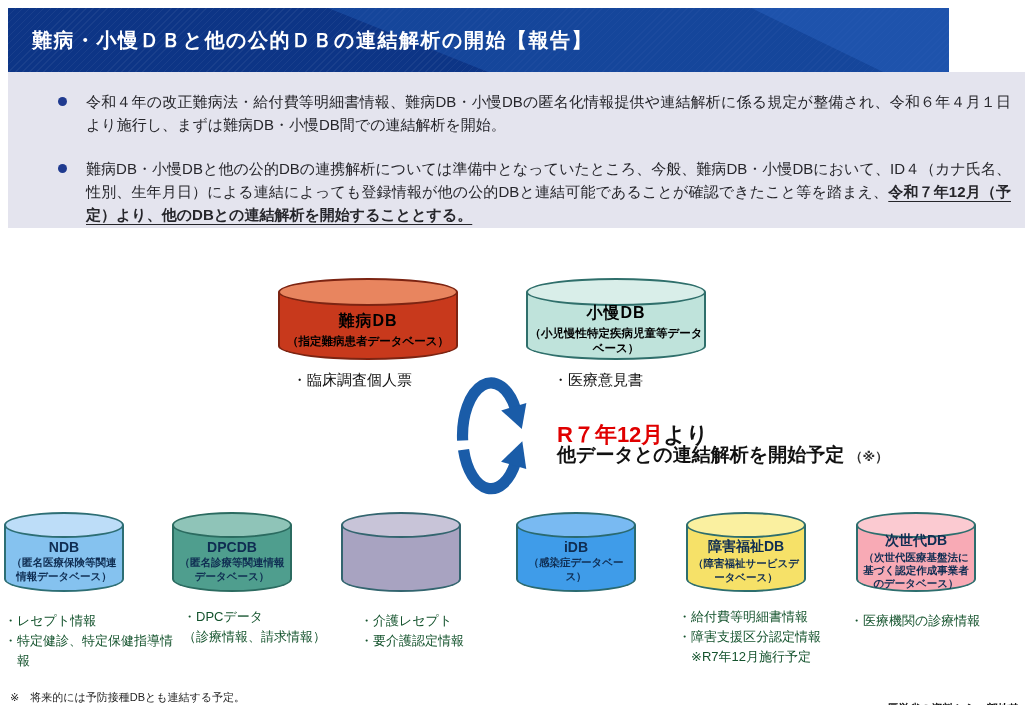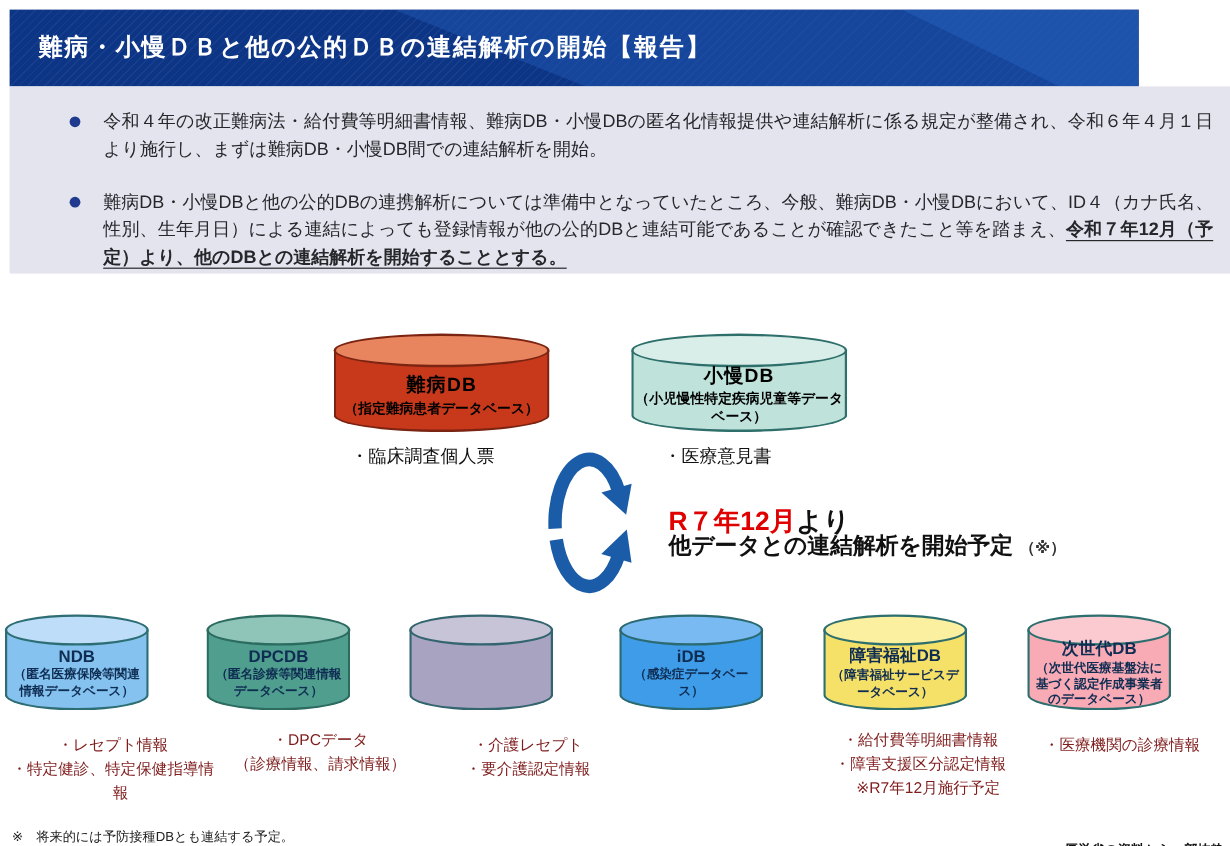--- a/index.html
+++ b/index.html
@@ -53,21 +53,21 @@
 
   
   .cycle-arrows { position:absolute; left:450px; top:374px; color:var(--arrow-color,#1a5ca8); }
   .start-line1 { position:absolute; left:557px; top:407px; font-size:22px; font-weight:bold; white-space:nowrap;margin-top:13px; }
   .start-line1 .red { color:var(--highlight-red,#e00000); }
   .start-line1 .blk { color:#111; }
   .start-line2 { position:absolute; left:557px; top:442px; font-size:19px; font-weight:bold; color:#111; white-space:nowrap; }
   .start-line2 .small-note { font-size:13px; font-weight:600; color:#333; }
 
   
-  .db-list { position:absolute; font-size:13px; line-height:20px; color:#7f1d1d;text-align:center; }
+  .db-list { position:absolute; font-size:13px; line-height:20px; color:#14532d; }
   .db-list .li { padding-left:1em; text-indent:-1em; }
 
   
   .footnote { position:absolute; left:10px; top:690px; font-size:11px; color:#222; }
   .source { position:absolute; right:5px; top:701px; font-size:11px; font-weight:bold; color:#111;text-align:right; }
 </style>
 </head>
 <body>
 
 <div class="page">

